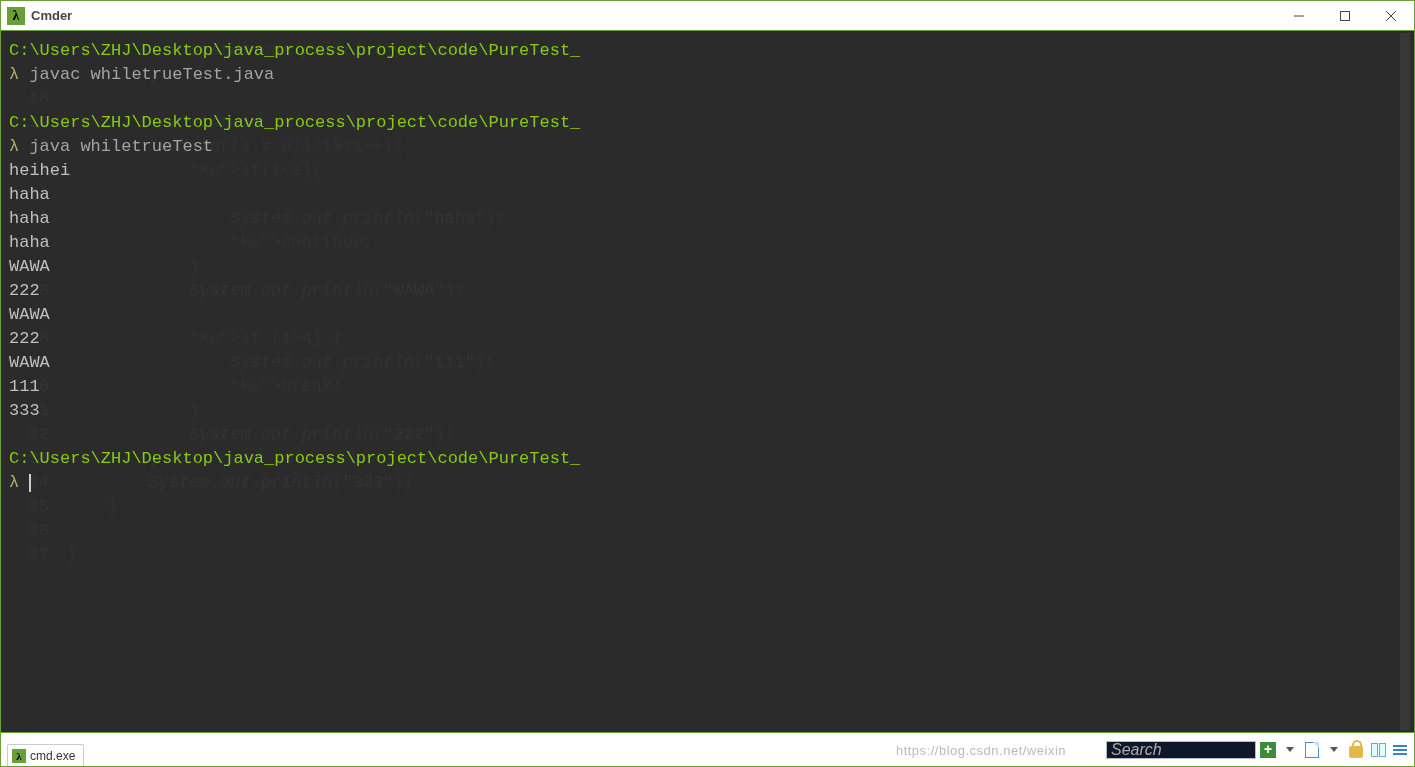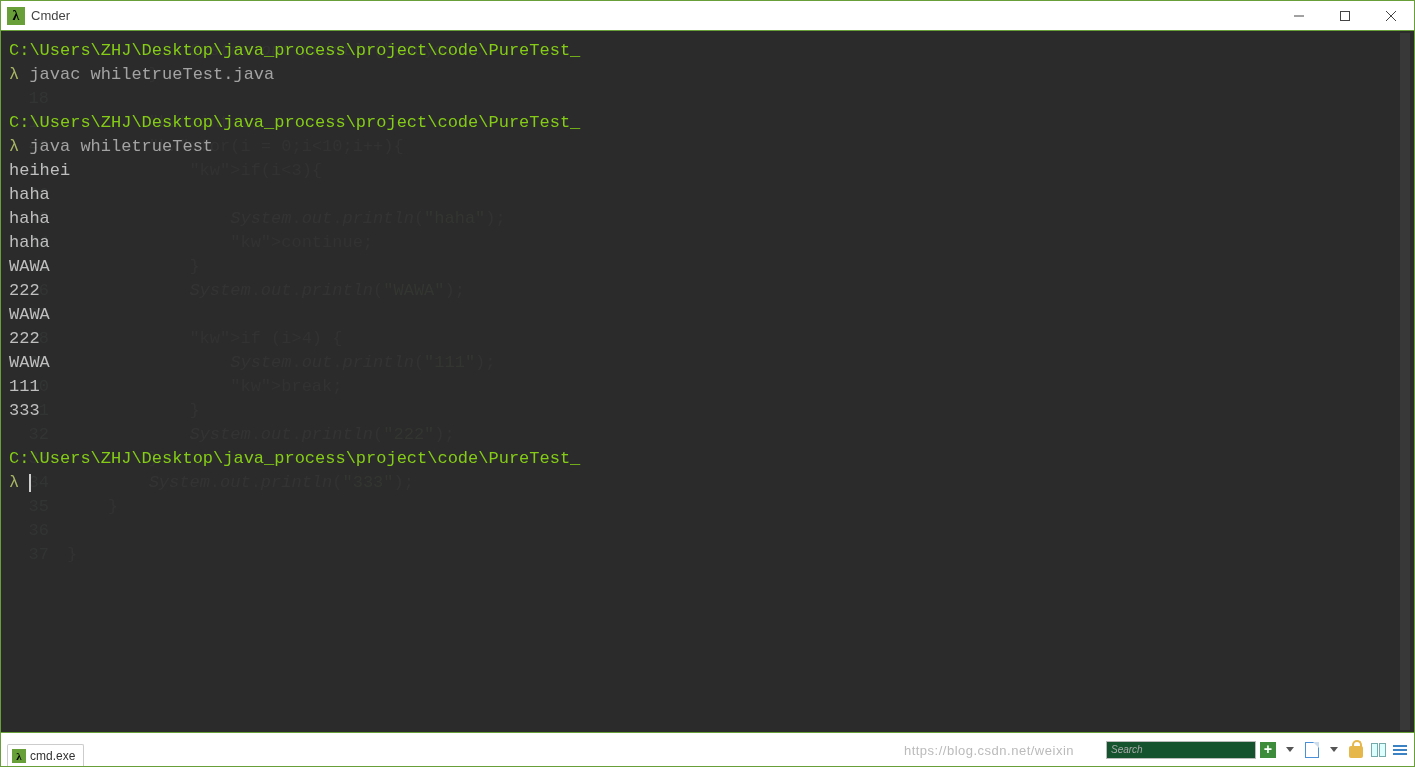--- a/index.html
+++ b/index.html
@@ -12,21 +12,21 @@
   .titlebar {
     height:30px; background:#fff; border:1px solid #689F38; border-bottom:none;
     display:flex; align-items:center; justify-content:space-between;
     padding-left:6px;
   }
   .titlebar-left { display:flex; align-items:center; gap:6px; }
   .app-icon {
     width:18px; height:18px; background:#689F38; display:flex; align-items:center; justify-content:center;
     color:#000; font-weight:bold; font-family:"Times New Roman",serif; font-size:14px;
   }
-  .app-title { color:#444; font-family:"Segoe UI",sans-serif; font-size:13px; }
+  .app-title { color:#444; font-family:"Segoe UI",sans-serif; font-size:13px;font-weight:bold; }
   .win-controls { display:flex; height:100%; }
   .win-btn {
     width:46px; height:100%; display:flex; align-items:center; justify-content:center;
     color:#555; font-family:"Segoe UI",sans-serif;
   }
   .win-btn svg { stroke:#444; stroke-width:1; fill:none; }
 
   .terminal-wrap {
     position:absolute; left:0; top:30px; right:0; bottom:34px;
     border:1px solid #689F38;
@@ -89,30 +89,30 @@
     display:flex; align-items:center; gap:4px; padding:0 8px 0 4px;
     font-family:"Segoe UI",sans-serif; font-size:12px; color:#333;
   }
   .tab .tab-icon {
     width:14px; height:14px; background:#689F38; display:flex; align-items:center; justify-content:center;
     color:#000; font-family:"Times New Roman",serif; font-size:11px; font-weight:bold;
   }
   .spacer { flex:1; }
   .watermark {
     color:#bbb; font-family:Arial,sans-serif; font-size:13px; letter-spacing:0.5px;
-    position:absolute; right:340px; bottom:8px;
+    position:absolute; right:348px; bottom:8px;
     pointer-events:none;
   }
   .right-controls {
     display:flex; align-items:center; height:100%; gap:2px; padding-right:4px;
   }
   .search-box {
-    width:150px; height:18px; border:1px solid #bbb; background:#14532d;
+    width:150px; height:18px; border:1px solid #bbb; background:#0f172a;
     display:flex; align-items:center; padding:0 4px;
-    font-family:"Segoe UI",sans-serif; font-size:10px; color:#aaa; font-style:italic;margin-left:16px;
+    font-family:"Segoe UI",sans-serif; font-size:16px; color:#aaa; font-style:italic;margin-left:16px;
   }
   .icon-btn {
     width:20px; height:20px; display:flex; align-items:center; justify-content:center;
   }
   .icon-plus { width:16px;height:16px;background:#3C8C3C;display:flex;align-items:center;justify-content:center;color:#fff;font-weight:bold;font-size:14px;line-height:1;}
   .chev {
     width:0;height:0;border-left:4px solid transparent;border-right:4px solid transparent;border-top:5px solid #555;
   }
   .icon-new { width:14px;height:16px;background:#fff;border:1px solid #4a90d9;position:relative;}
   .icon-new::after{content:"";position:absolute;right:-1px;top:-1px;width:0;height:0;border-top:6px solid #cde;border-left:6px solid transparent;}

